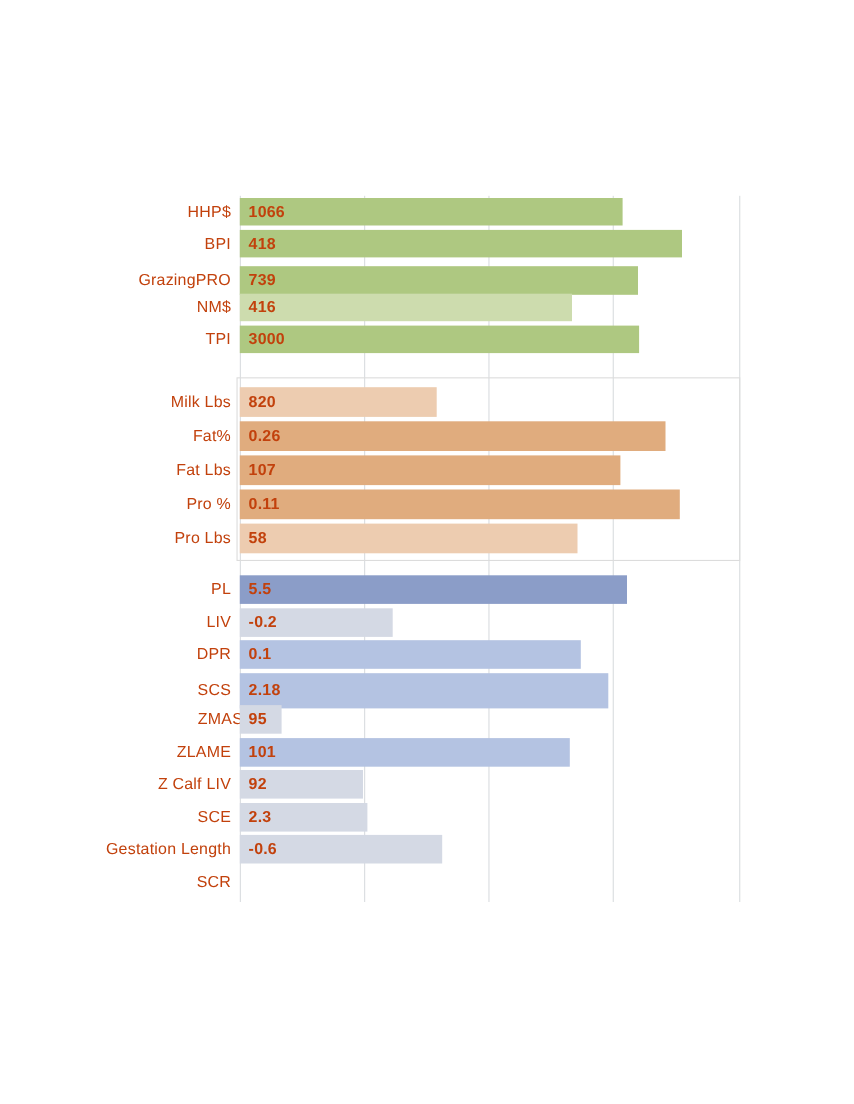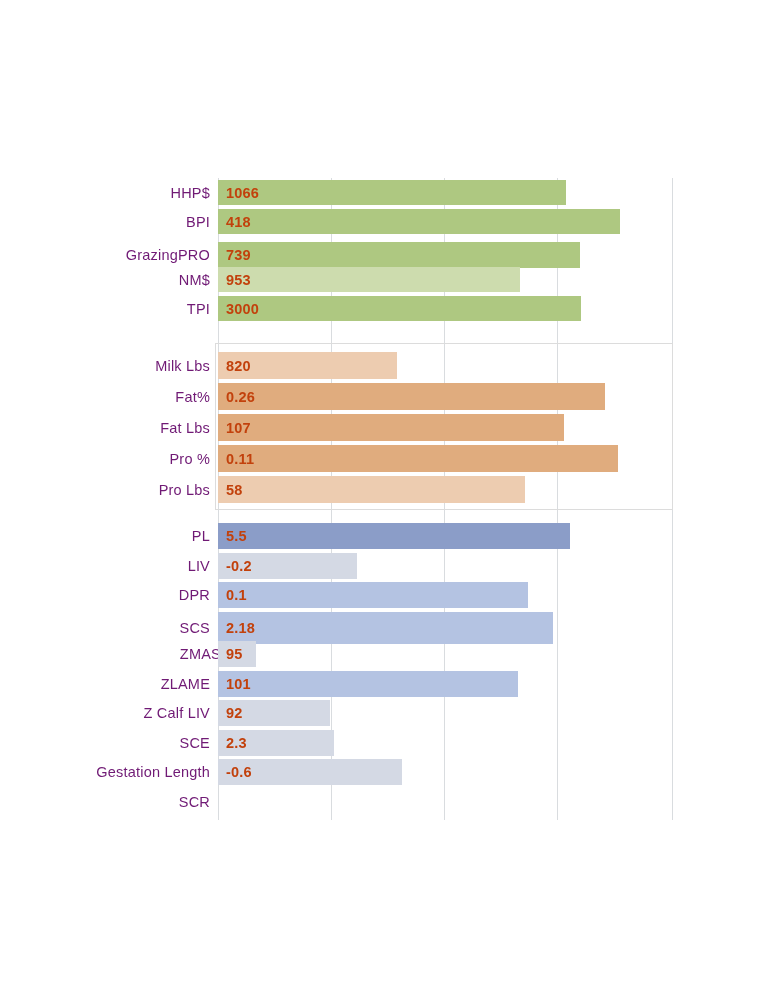--- a/index.html
+++ b/index.html
@@ -47,21 +47,21 @@
     position: absolute;
     left: 0;
     width: 776px;
   }
   .row-label {
     position: absolute;
     right: 566px; 
     top: 50%;
     transform: translateY(-50%);
     text-align: right;
-    color: #701a75;
+    color: #c2410c;
     font-size: 14.5px;
     letter-spacing: 0.2px;
     white-space: nowrap;
     font-family: "Liberation Sans", sans-serif;
   }
   .bar {
     position: absolute;
     left: 218px;
     top: 0;
     height: 100%;
@@ -102,21 +102,21 @@
         <div class="bar-value">418</div>
       </div>
       <div class="row" style="top: 242px; height: 26px;">
         <div class="row-label">GrazingPRO</div>
         <div class="bar" style="width: 362px; background: rgb(174, 200, 129);"></div>
         <div class="bar-value">739</div>
       </div>
       <div class="row" style="top: 267px; height: 25px;">
         <div class="row-label">NM$</div>
         <div class="bar" style="width: 302px; background: rgb(205, 220, 174);"></div>
-        <div class="bar-value">953</div>
+        <div class="bar-value">416</div>
       </div>
       <div class="row" style="top: 296px; height: 25px;">
         <div class="row-label">TPI</div>
         <div class="bar" style="width: 363px; background: rgb(174, 200, 129);"></div>
         <div class="bar-value">3000</div>
       </div>
       <div class="group-box" style="left: 215px; top: 343px; width: 458px; height: 167px;"></div>
       <div class="row" style="top: 352px; height: 27px;">
         <div class="row-label">Milk Lbs</div>
         <div class="bar" style="width: 179px; background: rgb(237, 204, 176);"></div>

